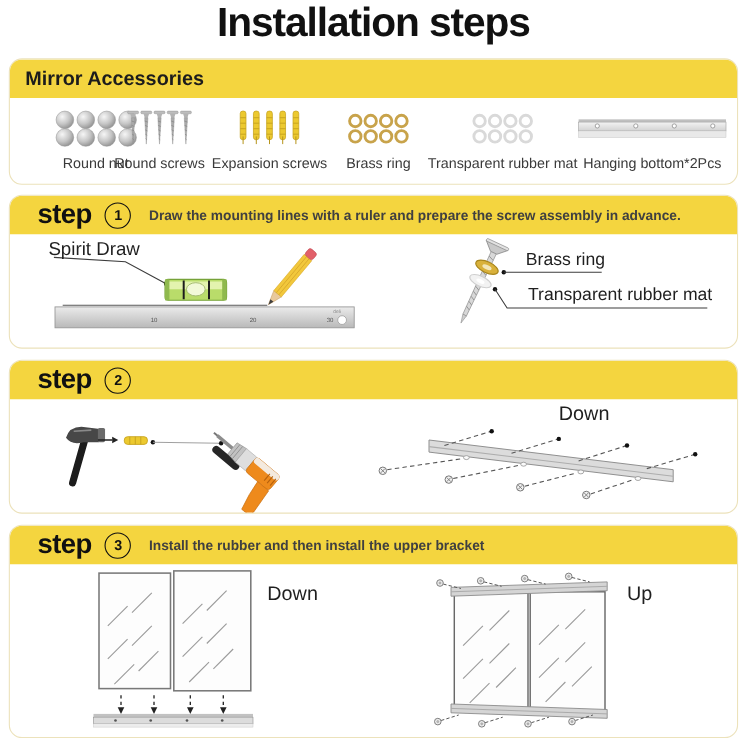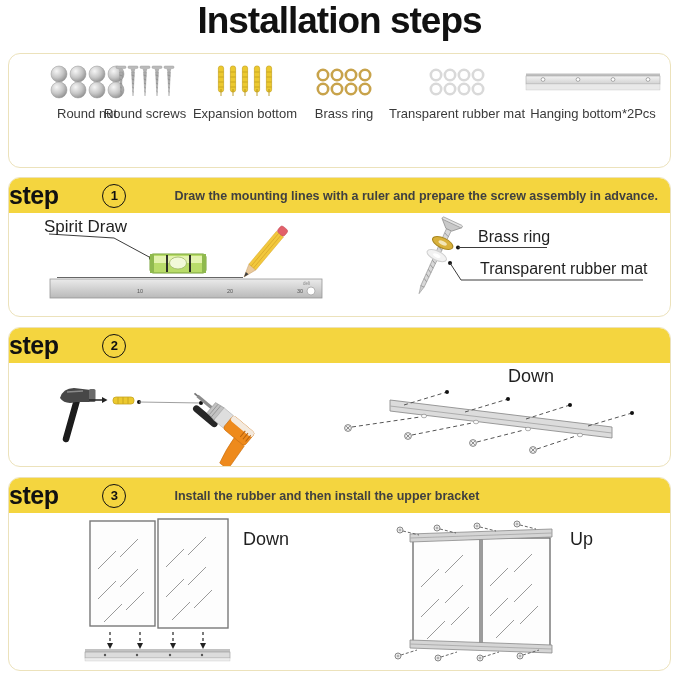--- a/index.html
+++ b/index.html
@@ -5,21 +5,21 @@
   html,body{margin:0;padding:0;background:#ffffff;}
   #page{position:relative;width:679px;height:673px;background:#fff;
         font-family:"Liberation Sans",sans-serif;overflow:hidden;}
   #main-title{position:absolute;left:0;top:0;width:679px;text-align:center;
         font-size:37px;font-weight:bold;letter-spacing:-1px;color:#111;}
   .panel{position:absolute;left:8px;width:663px;box-sizing:border-box;
         border:1.5px solid #ece2bb;border-radius:12px;background:#fff;overflow:hidden;}
   .panel-header{height:35px;background:#F4D53F;display:flex;align-items:center;
         border-radius:10px 10px 0 0;}
   #accessories .panel-header{padding-left:14px;font-size:18px;font-weight:bold;color:#1c1c1c;}
-  .step-header{gap:32px;}
+  .step-header{padding-left:25px;}
   .step-word{font-size:25px;font-weight:bold;color:#111;letter-spacing:-0.5px;}
   .step-circle{width:22px;height:22px;border:1.7px solid #111;border-radius:50%;
         margin-left:12px;display:flex;align-items:center;justify-content:center;
         font-size:13px;font-weight:bold;color:#111;background:transparent;}
   .step-desc{margin-left:16px;font-size:12.5px;font-weight:600;color:#404040;}
   .panel-body{position:relative;width:100%;}
   .acc-cell{position:absolute;top:8px;display:flex;flex-direction:column;align-items:center;}
   .acc-iconbox{height:40px;display:flex;align-items:center;justify-content:center;}
   .acc-label{margin-top:4px;font-size:13px;color:#3a3a3a;white-space:nowrap;}
   .annot{position:absolute;color:#1f1f1f;white-space:nowrap;}
@@ -29,20 +29,23 @@
   svg{display:block;}
 </style>
 </head>
 <body>
 
 <div id="page">
 
   <div id="main-title">Installation steps</div>
 
   <div id="accessories" class="panel" style="top:53px;height:115px;">
+    <div class="panel-header">
+      <span>Mirror Accessories</span>
+    </div>
     <div class="panel-body" style="height:78px;">
 
       <div class="acc-cell" style="left:18px;width:120px;">
         <div class="acc-iconbox">
           <svg width="76" height="34" viewBox="0 0 76 34">
             <defs>
               <radialGradient id="nutG" cx="35%" cy="32%" r="75%">
                 <stop offset="0%" stop-color="#f6f6f6"></stop>
                   <stop offset="55%" stop-color="#c6c6c6"></stop>
                   <stop offset="100%" stop-color="#8d8d8d"></stop>
@@ -105,21 +108,21 @@
                 <line x1="0" y1="24" x2="0" y2="31" stroke="#b5941a" stroke-width="0.9"></line>
               </g>
             </defs>
             <use href="#anch" x="7" y="0"></use>
               <use href="#anch" x="19" y="0"></use>
               <use href="#anch" x="31" y="0"></use>
             <use href="#anch" x="43" y="0"></use>
               <use href="#anch" x="55" y="0"></use>
           </svg>
         </div>
-        <div class="acc-label">Expansion bottom</div>
+        <div class="acc-label">Expansion screws</div>
       </div>
 
       <div class="acc-cell" style="left:275px;width:120px;">
         <div class="acc-iconbox">
           <svg width="60" height="30" viewBox="0 0 60 30">
             <g fill="none" stroke="#C8A34B" stroke-width="2.6">
               <circle cx="9" cy="8" r="5.2"></circle>
                 <circle cx="23" cy="8" r="5.2"></circle>
                 <circle cx="37" cy="8" r="5.2"></circle>
                 <circle cx="51" cy="8" r="5.2"></circle>

